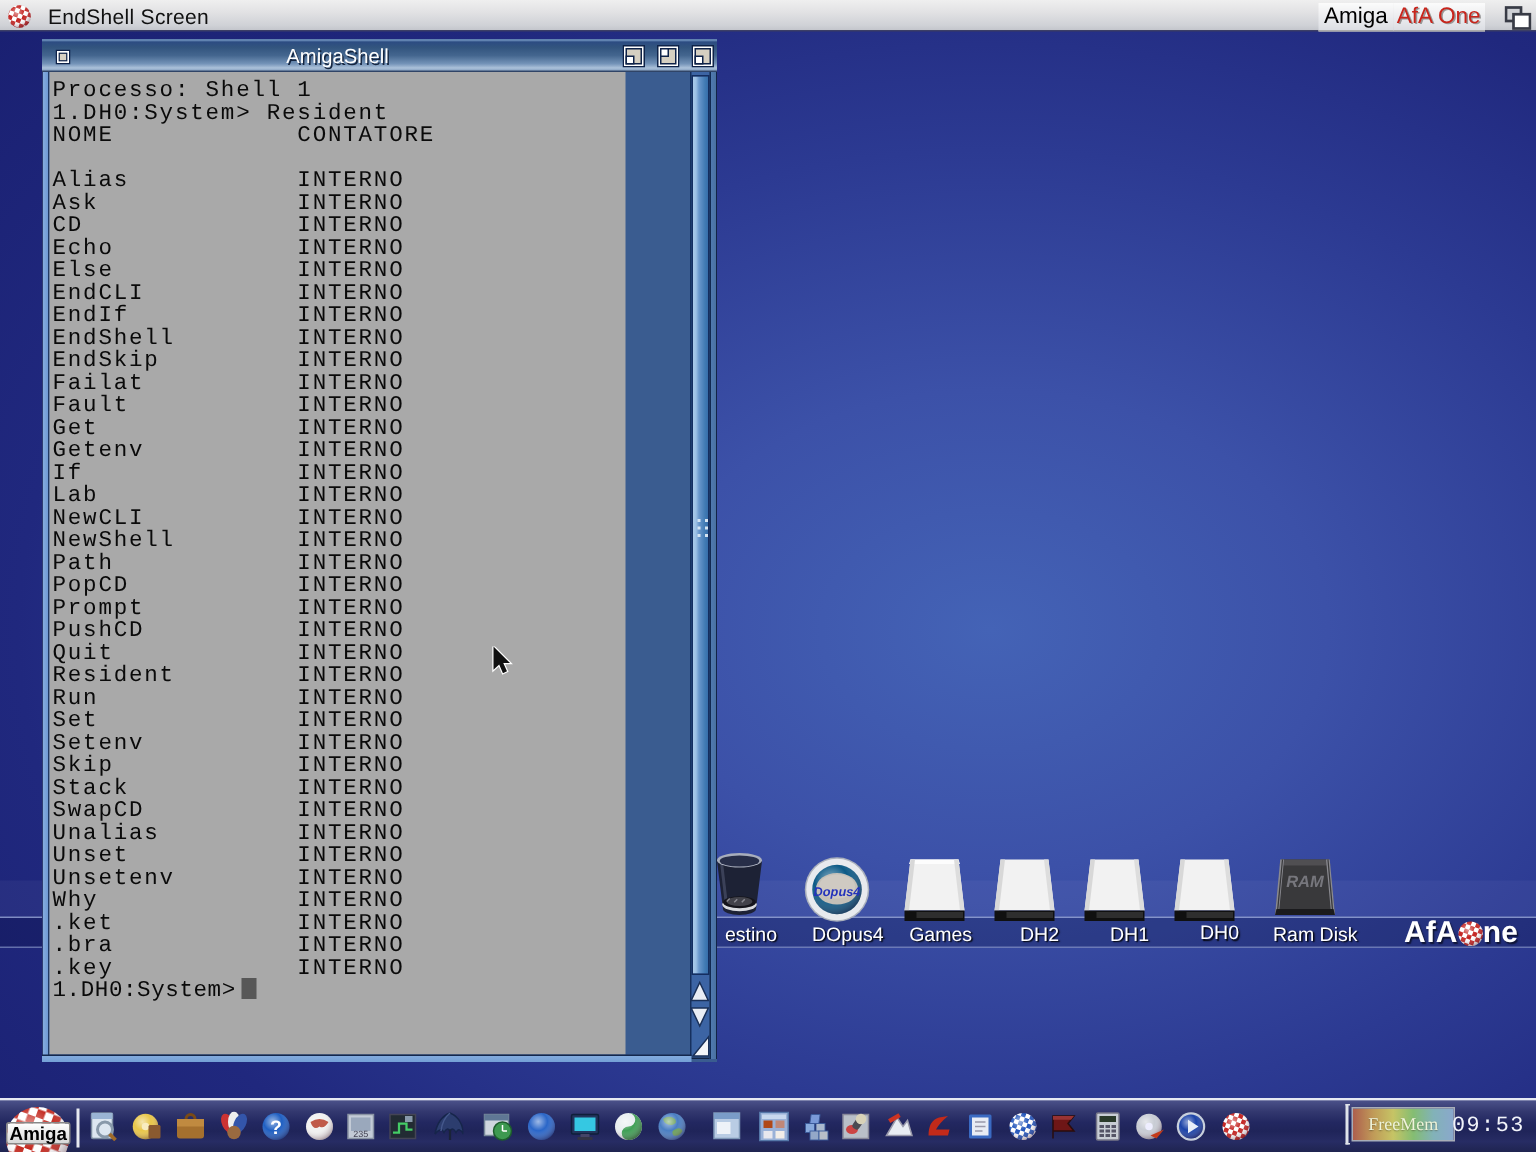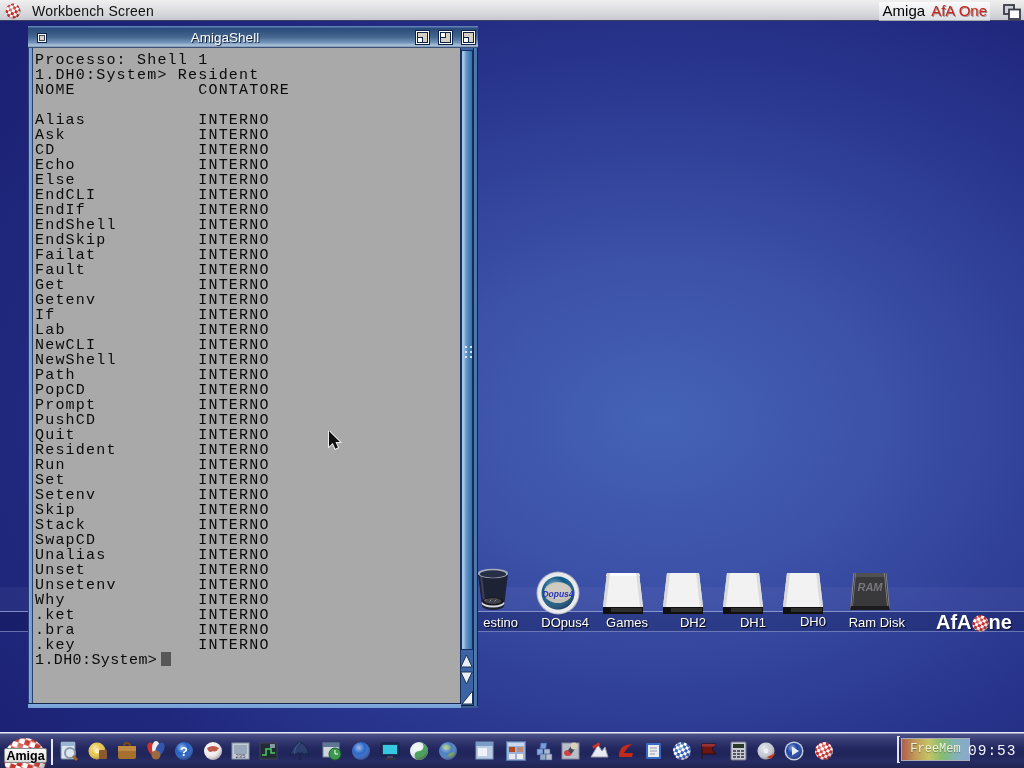--- a/index.html
+++ b/index.html
@@ -19,39 +19,39 @@
 #amigaafa .b2{background:linear-gradient(180deg,rgba(255,255,255,.8),rgba(225,227,232,.8));border-bottom:1px solid #aaa;padding:0 3px 1px 2px;color:#c8251c;text-shadow:1px 1px 0 #999}
 
 #win{position:absolute;left:28px;top:26px;width:450px;height:682px;
 background:linear-gradient(90deg,#2e3c72 0,#2e3c72 1px,#83abde 1px,#6f99d4 4px,#17294e 4px,#3a5c90 5px);padding-left:48px;}
 #rbord{position:absolute;left:445px;top:22px;width:5px;height:658px;background:linear-gradient(90deg,#122a52 0,#122a52 1px,#507ab0 1px,#4a72a2 4px,#12244a 4px,#122445 5px)}
 #bbord{position:absolute;left:0px;top:677px;width:433px;height:5px;background:linear-gradient(180deg,#14284e 0,#14284e 1px,#83abde 1px,#74a0d6 5px)}
 #wtitle{position:absolute;left:0;top:0;width:450px;height:22px;
 background:linear-gradient(180deg,#6082b0 0,#6082b0 1px,#2c4c82 2px,#32547e 25%,#44668f 50%,#7493b8 75%,#a9bfd8 87%,#9db6d2 92%,#16294e 100%)}
 #wtitle .t{position:absolute;left:137px;top:4px;width:120px;text-align:center;font-size:13.5px;color:#fff;text-shadow:1px 1px 0 #15253f}
 .gad{position:absolute;top:4px}
-#wcontent{position:absolute;left:5px;top:22px;width:427px;height:655px;background:#a9a9a9}
+#wcontent{position:absolute;left:5px;top:22px;width:384px;height:655px;background:#a9a9a9}
 #shelltext{position:absolute;left:2px;top:4.5px;margin:0;font-family:"Liberation Mono",monospace;
 font-size:15px;line-height:15px;letter-spacing:1.2px;color:#0a0a0a}
 #cursor{position:absolute;left:161px;top:652px;width:10px;height:14px;background:#575757}
 #sbtrack{position:absolute;left:432px;top:22px;width:13px;height:658px;background:#3c64a4;box-shadow:inset 1px 0 0 #16305e, inset 0 -1px 0 #122445}
 #sbthumb{position:absolute;left:1px;top:2px;width:12px;height:600px;
 background:linear-gradient(90deg,#a9c9e9 0,#9cc0e4 2px,#6a97cc 4px,#417bb4 8px,#2d62a0 12px);
 border:1px solid #142e60}
 .grip{position:absolute;width:2px;height:2px;background:#d5e4f2}
 
 #tbar{position:absolute;left:0;top:732px;width:1024px;height:36px;
 background:linear-gradient(180deg,#e6e9f2 0,#e6e9f2 1px,#4a5088 2px,#33386f 9px,#232861 16px,#1f2459 22px,#272c64 29px,#1f2450 36px)}
 #amigalbl{position:absolute;left:4px;top:748px;width:43px;height:15px;background:linear-gradient(180deg,#ffffff,#d8d8d8);
 border:1px solid #888;border-radius:2px;text-align:center;font-weight:bold;font-size:12.5px;color:#000;line-height:14px}
 #tsep{position:absolute;left:51px;top:739px;width:2px;height:26px;background:#e7e9f0}
 .ti{position:absolute;top:741px;width:20px;height:20px}
 #freemem{position:absolute;left:901px;top:738px;width:69px;height:23px;border:1px solid #a8adb8;
 background:linear-gradient(90deg,#ad5f4e 0,#c09a58 20%,#c6c465 40%,#84bd72 60%,#82b2b8 80%,#8aa8cc 100%)}
-#freemem span{display:block;text-align:center;font-size:12px;line-height:21px;color:#eef4da;text-shadow:0 1px 1px rgba(60,60,30,.5);font-family:Liberation Mono, monospace}
+#freemem span{display:block;text-align:center;font-size:12px;line-height:21px;color:#eef4da;text-shadow:0 1px 1px rgba(60,60,30,.5);font-family:Liberation Serif, serif}
 #fmbrackl{position:absolute;left:897px;top:736px;width:3px;height:27px;border-left:2px solid #dfe3ea;border-top:1px solid #dfe3ea;border-bottom:1px solid #dfe3ea}
 #clock{position:absolute;left:968px;top:743px;width:56px;text-align:left;font-family:"Liberation Mono",monospace;font-size:14.5px;color:#f2f4fa;letter-spacing:1px}
 
 .dlabel{position:absolute;top:615px;font-size:13px;color:#fff;text-shadow:1px 1px 1px #000;text-align:right}
 #afalogo{position:absolute;left:936px;top:611px;width:90px;height:22px;font-weight:bold;font-size:20px;color:#fff;letter-spacing:0px;font-family:"Liberation Sans",sans-serif;text-shadow:1px 1px 1px rgba(0,0,0,0.6)}
 </style></head>
 <body>
 <div id="desk"></div>
 <div id="stripfaint"></div>
 <div id="band"></div>
@@ -79,21 +79,21 @@
         <stop offset="100%" stop-color="rgba(40,0,20,0.45)"></stop>
 </radialGradient>
 </defs>
 </svg>
 
 <div id="sbar">
 <svg class="abs" style="left:5px;top:3px" width="16" height="16">
       <circle cx="8" cy="8" r="7.5" fill="url(#chkS)"></circle>
       <circle cx="8" cy="8" r="7.5" fill="url(#ballsh)"></circle>
     </svg>
-<div class="txt">Workbench Screen</div>
+<div class="txt">EndShell Screen</div>
 </div>
 <div id="amigaafa"><span class="b1">Amiga</span><span class="b2">AfA One</span></div>
 <svg class="abs" style="left:1003px;top:4px" width="18" height="16">
 <rect x="1" y="1" width="10" height="9" fill="#cfd1d6" stroke="#383b46" stroke-width="1.8"></rect>
 <rect x="6" y="5.5" width="11" height="9.5" fill="#ffffff" stroke="#383b46" stroke-width="1.8"></rect>
 </svg>
 
 <svg class="abs" style="left:477px;top:567px" width="32" height="46">
 <path d="M1,7 L5,39 a11,4 0 0 0 22,0 L31,7 Z" fill="#1d2235"></path>
 <path d="M3,8 L6.5,38 L8.5,38 L5,8 Z" fill="rgba(150,160,195,0.25)"></path>

